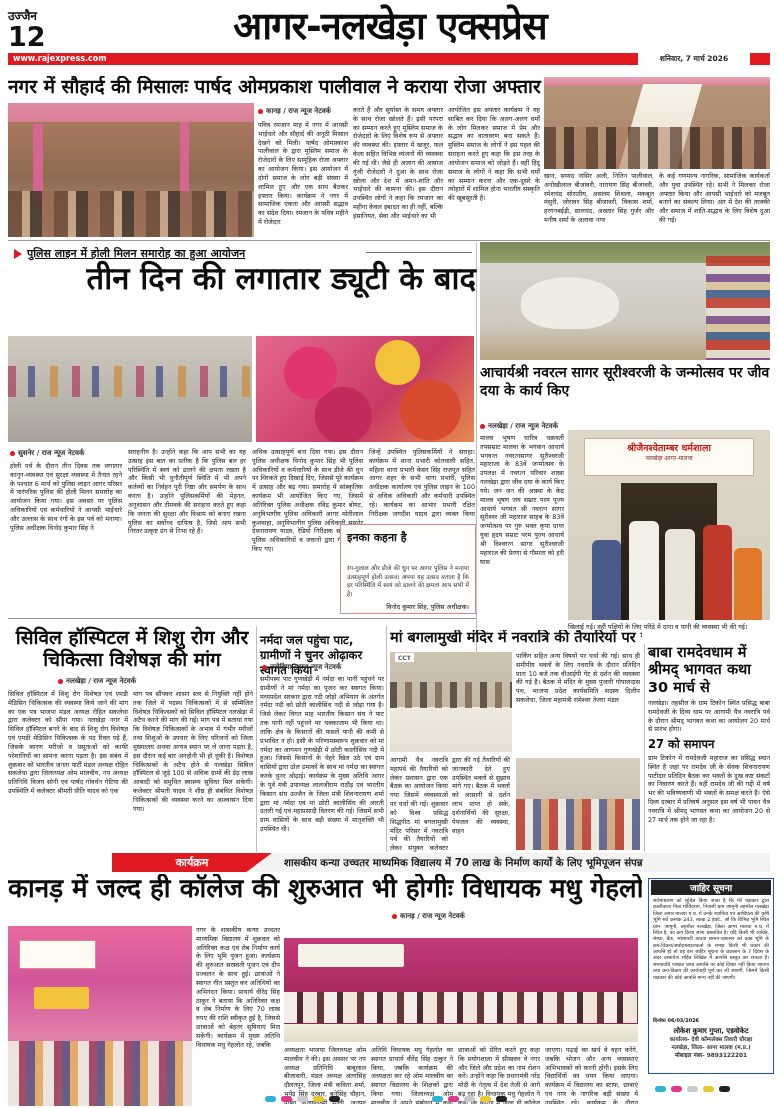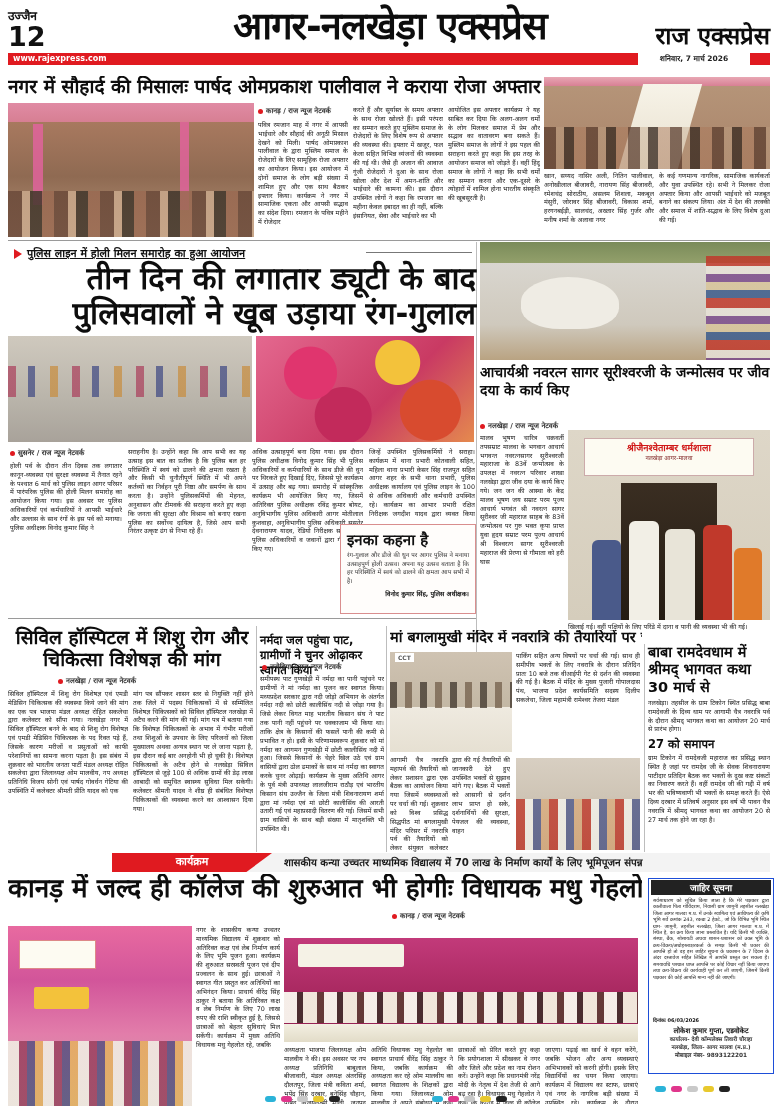--- a/index.html
+++ b/index.html
@@ -24,21 +24,20 @@
 </head>
 <body>
 
 <div class="page">
 
   <div class="abs" style="left:8px;top:7px;width:80px;height:46px;">
     <div style="font-size:12px;font-weight:bold;">उज्जैन</div>
     <div style="font-size:27px;font-weight:bold;line-height:0.95;">12</div>
   </div>
   <div class="abs hl" style="left:150px;top:6px;width:480px;height:46px;font-size:38px;text-align:center;letter-spacing:-1px;">आगर-नलखेड़ा एक्सप्रेस</div>
-  <div class="abs hl" style="left:590px;top:24px;width:180px;height:28px;font-size:24px;text-align:right;">राज एक्सप्रेस</div>
 
   <div class="abs redbar" style="left:8px;top:53px;width:762px;height:12px;">
     <div class="abs" style="left:5px;top:1px;font-size:8px;font-weight:bold;color:#ffffff;">www.rajexpress.com</div>
     <div class="abs" style="right:20px;top:0;width:112px;height:12px;background:#ffffff;font-size:7.5px;font-weight:bold;color:#222;text-align:center;line-height:12px;">शनिवार, 7 मार्च 2026</div>
   </div>
 
   <div class="abs hl" style="left:8px;top:76px;width:540px;height:25px;font-size:19px;white-space:nowrap;overflow:hidden;">नगर में सौहार्द की मिसालः पार्षद ओमप्रकाश पालीवाल ने कराया रोजा अफ्तार</div>
 
   <div class="ph" style="left:8px;top:103px;width:246px;height:134px;background:linear-gradient(180deg,#e08ba4 0%,#d77f93 14%,#a8795f 14%,#8f6a52 55%,#b59478 100%);">
     <div class="abs" style="left:10%;top:16%;width:10px;height:60%;background:#e563a0;opacity:.8;"></div>
@@ -61,38 +60,37 @@
   <div class="abs hr" style="left:8px;top:240px;width:762px;"></div>
   <div class="abs vr" style="left:476px;top:242px;height:418px;"></div>
 
   <div class="abs" style="left:14px;top:245px;width:350px;height:15px;font-size:11px;font-weight:bold;">
     <span class="kicker-arrow"></span><span style="text-decoration:underline;">पुलिस लाइन में होली मिलन समारोह का हुआ आयोजन</span>
   </div>
   <div class="abs hr" style="left:366px;top:252px;width:106px;background:#777;"></div>
 
   <div class="abs hl" style="left:12px;top:261px;width:464px;height:72px;font-size:31px;line-height:1.13;text-align:right;">
     <div>तीन दिन की लगातार ड्यूटी के बाद</div>
-    <div>पुलिसवालों ने खूब उड़ाया रंग-गुलाल</div>
   </div>
 
   <div class="ph" style="left:8px;top:336px;width:244px;height:106px;background:linear-gradient(180deg,#cfc9be 0%,#b9b4aa 60%,#a8a29a 100%);">
     <div class="abs" style="left:0;top:28%;width:100%;height:30%;background:repeating-linear-gradient(90deg,rgba(170,60,90,.7) 0 8px,transparent 8px 20px,rgba(60,70,130,.7) 20px 27px,transparent 27px 42px,rgba(200,140,60,.7) 42px 50px,transparent 50px 64px);"></div>
   </div>
   <div class="ph" style="left:256px;top:336px;width:218px;height:106px;background:radial-gradient(circle at 25% 35%,#e0356e 0 26px,transparent 27px),radial-gradient(circle at 65% 25%,#f3c23b 0 22px,transparent 23px),radial-gradient(circle at 80% 70%,#d84b2f 0 30px,transparent 31px),radial-gradient(circle at 40% 75%,#c22a5b 0 28px,transparent 29px),linear-gradient(135deg,#e4688f,#c93a63 60%,#e58a4e);"></div>
 
   <div class="abs byline" style="left:10px;top:448px;width:112px;"><span class="dot"></span><span>सुसनेर / राज न्यूज नेटवर्क</span></div>
   <div class="abs body-txt" style="left:10px;top:462px;width:112px;height:152px;">होली पर्व के दौरान तीन दिवस तक लगातार कानून-व्यवस्था एवं सुरक्षा व्यवस्था में तैनात रहने के पश्चात 6 मार्च को पुलिस लाइन आगर परिसर में पारंपरिक पुलिस की होली मिलन समारोह का आयोजन किया गया। इस अवसर पर पुलिस अधिकारियों एवं कर्मचारियों ने आपसी भाईचारे और उल्लास के साथ रंगों के इस पर्व को मनाया। पुलिस अधीक्षक विनोद कुमार सिंह ने</div>
   <div class="abs body-txt" style="left:128px;top:448px;width:118px;height:166px;">सराहनीय है। उन्होंने कहा कि आप सभी का यह उत्साह इस बात का प्रतीक है कि पुलिस बल हर परिस्थिति में स्वयं को ढालने की क्षमता रखता है और किसी भी चुनौतीपूर्ण स्थिति में भी अपने कर्तव्यों का निर्वहन पूरी निष्ठा और समर्पण के साथ करता है। उन्होंने पुलिसकर्मियों की मेहनत, अनुशासन और टीमवर्क की सराहना करते हुए कहा कि जनता की सुरक्षा और विश्राम को बनाए रखना पुलिस का सर्वोच्च दायित्व है, जिसे आप सभी निरंतर उत्कृष्ट ढंग से निभा रहे हैं।</div>
   <div class="abs body-txt" style="left:252px;top:448px;width:111px;height:166px;">अधिक उत्साहपूर्ण बना दिया गया। इस दौरान पुलिस अधीक्षक विनोद कुमार सिंह भी पुलिस अधिकारियों व कर्मचारियों के साथ डीजे की धुन पर थिरकते हुए दिखाई दिए, जिससे पूरे कार्यक्रम में उत्साह और बढ़ गया। समारोह में सांस्कृतिक कार्यक्रम भी आयोजित किए गए, जिसमें अतिरिक्त पुलिस अधीक्षक रविंद्र कुमार बोयट, अनुविभागीय पुलिस अधिकारी आगर मोतीलाल कुशवाहा, अनुविभागीय पुलिस अधिकारी सुसनेर देवनारायण यादव, रेडियो निरीक्षक सहित अन्य पुलिस अधिकारियों व जवानों द्वारा गीत प्रस्तुत किए गए।</div>
   <div class="abs body-txt" style="left:369px;top:448px;width:106px;height:72px;">जिन्हें उपस्थित पुलिसकर्मियों ने सराहा। कार्यक्रम में थाना प्रभारी कोतवाली सहित, महिला थाना प्रभारी केसर सिंह राजपूत सहित आगर शहर के सभी थाना प्रभारी, पुलिस अधीक्षक कार्यालय एवं पुलिस लाइन के 100 से अधिक अधिकारी और कर्मचारी उपस्थित रहे। कार्यक्रम का आभार प्रभारी रक्षित निरीक्षक जगदीश यादव द्वारा व्यक्त किया गया।</div>
 
   <div class="abs quote-box" style="left:340px;top:524px;width:136px;height:90px;">
-    <div style="font-size:15px;font-weight:bold;margin-bottom:2px;">इनका कहना है</div>
+    <div style="font-size:11px;font-weight:bold;margin-bottom:20px;">इनका कहना है</div>
     <div style="font-size:6.2px;line-height:1.4;text-align:justify;color:#333;">रंग-गुलाल और डीजे की धुन पर आगर पुलिस ने मनाया उत्साहपूर्ण होली उत्सव। अपना यह उत्सव बताता है कि हर परिस्थिति में स्वयं को ढालने की क्षमता आप सभी में है।</div>
-    <div style="font-size:6.4px;font-weight:bold;text-align:right;margin-top:3px;">विनोद कुमार सिंह, पुलिस अधीक्षक।</div>
+    <div style="font-size:6.4px;font-weight:normal;text-align:right;margin-top:3px;">विनोद कुमार सिंह, पुलिस अधीक्षक।</div>
   </div>
 
   <div class="ph" style="left:480px;top:242px;width:290px;height:118px;background:linear-gradient(180deg,#7a8b5a 0%,#93a06b 18%,#d9d6cf 18%,#cfc9bd 70%,#b9a382 100%);">
     <div class="abs" style="left:14%;top:30%;width:34%;height:44%;background:#efece4;border-radius:48% 52% 40% 40%;"></div>
     <div class="abs" style="right:0;top:12%;width:22%;height:88%;background:repeating-linear-gradient(180deg,#c0392b 0 10px,#e7e2d8 10px 18px,#7a4a8a 18px 26px,#d8c49a 26px 34px,#3a5a8a 34px 42px);opacity:.85;"></div>
   </div>
   <div class="abs hl" style="left:480px;top:364px;width:290px;height:54px;font-size:14px;line-height:1.25;">आचार्यश्री नवरत्न सागर सूरीश्वरजी के जन्मोत्सव पर जीव दया के कार्य किए</div>
   <div class="abs byline" style="left:480px;top:421px;width:110px;text-align:left;"><span class="dot"></span><span>नलखेड़ा / राज न्यूज नेटवर्क</span></div>
   <div class="abs body-txt" style="left:480px;top:434px;width:84px;height:205px;">मालव भूषण चारित्र चक्रवर्ती तपसम्राट मालवा के भगवान आचार्य भगवन्त नवरत्नसागर सूरीश्वरजी महाराजा के 83वें जन्मोत्सव के उपलक्ष में नवरत्न परिवार शाखा नलखेड़ा द्वारा जीव दया के कार्य किए गये। जन जन की आस्था के केंद्र मालव भूषण जय सम्राट परम पूज्य आचार्य भगवंत श्री नवरत्न सागर सूरीश्वर जी महाराज साहब के 83वें जन्मोत्सव पर गुरु भक्त कृपा प्राप्त युवा हृदय सम्राट परम पूज्य आचार्य श्री विश्वरत्न सागर सूरीश्वरजी महाराज की प्रेरणा से गौमाता को हरी घास</div>
 
@@ -135,21 +133,21 @@
   <div class="ph" style="left:516px;top:758px;width:124px;height:92px;background:linear-gradient(180deg,#d8cfc2 0%,#cfc5b6 40%,#b8a894 100%);">
     <div class="abs" style="left:0;bottom:0;width:100%;height:55%;background:repeating-linear-gradient(90deg,rgba(192,57,43,.8) 0 9px,rgba(240,238,230,.9) 9px 17px,rgba(80,90,140,.8) 17px 25px,rgba(220,170,120,.7) 25px 33px);"></div>
   </div>
 
   <div class="abs hl" style="left:648px;top:644px;width:122px;height:52px;font-size:14.5px;line-height:1.2;">बाबा रामदेवधाम में श्रीमद् भागवत कथा 30 मार्च से</div>
   <div class="abs body-txt" style="left:648px;top:699px;width:122px;height:38px;">नलखेड़ा। तहसील के ग्राम टिकोन स्थित प्रसिद्ध बाबा रामदेवजी के दिव्य धाम पर आगामी चैत्र नवरात्रि पर्व के दौरान श्रीमद् भागवत कथा का आयोजन 20 मार्च से प्रारंभ होगा।</div>
   <div class="abs hl" style="left:648px;top:738px;width:122px;height:14px;font-size:11.5px;">27 को समापन</div>
   <div class="abs body-txt" style="left:648px;top:754px;width:122px;height:98px;">ग्राम टिकोन में रामदेवजी महाराज का प्रसिद्ध स्थान स्थित है जहां पर रामदेव जी के सेवक शिवनारायण पाटीदार प्रतिदिन बैठक कर भक्तों के दुख कष्ट संकटों का निवारण करते हैं। वहीं रामदेव जी की गद्दी में वर्ष भर की भविष्यवाणी भी भक्तों के समक्ष करते हैं। ऐसे दिव्य दरबार में प्रतिवर्ष अनुसार इस वर्ष भी पावन चैत्र नवरात्रि में श्रीमद् भागवत कथा का आयोजन 20 से 27 मार्च तक होने जा रहा है।</div>
 
   <div class="abs" style="left:112px;top:853px;width:658px;height:19px;background:#f3f3f3;">
-    <div class="abs" style="left:0;top:0;width:160px;height:19px;background:#e01a20;color:#fff;font-size:11px;font-weight:bold;text-align:center;line-height:19px;clip-path:polygon(0 0,100% 0,84% 100%,0 100%);font-family:Liberation Mono, monospace;">कार्यक्रम</div>
+    <div class="abs" style="left:0;top:0;width:160px;height:19px;background:#e01a20;color:#fff;font-size:11px;font-weight:bold;text-align:center;line-height:19px;clip-path:polygon(0 0,100% 0,84% 100%,0 100%);">कार्यक्रम</div>
     <div class="abs" style="left:172px;top:2px;width:484px;font-size:10.2px;font-weight:bold;color:#1a1a1a;">शासकीय कन्या उच्चतर माध्यमिक विद्यालय में 70 लाख के निर्माण कार्यों के लिए भूमिपूजन संपन्न</div>
   </div>
 
   <div class="abs hl" style="left:8px;top:874px;width:634px;height:34px;font-size:26px;white-space:nowrap;overflow:hidden;">कानड़ में जल्द ही कॉलेज की शुरुआत भी होगीः विधायक मधु गेहलोत</div>
   <div class="abs byline" style="left:392px;top:911px;width:170px;"><span class="dot"></span><span>कानड़ / राज न्यूज नेटवर्क</span></div>
 
   <div class="ph" style="left:8px;top:926px;width:184px;height:180px;background:linear-gradient(180deg,#e86aa0 0%,#d2559a 30%,#e27daa 60%,#caa0a8 100%);">
     <div class="abs" style="left:6%;top:8%;width:42%;height:16%;background:#fdfbf2;border:1px solid #d88;"></div>
     <div class="abs" style="left:14%;top:34%;width:30%;height:12%;background:#f3c23b;border-radius:2px;"></div>
     <div class="abs" style="left:0;bottom:0;width:100%;height:36%;background:repeating-linear-gradient(90deg,rgba(240,236,226,.9) 0 11px,rgba(150,60,90,.8) 11px 19px,rgba(60,70,120,.7) 19px 27px,rgba(230,180,90,.8) 27px 35px);"></div>

